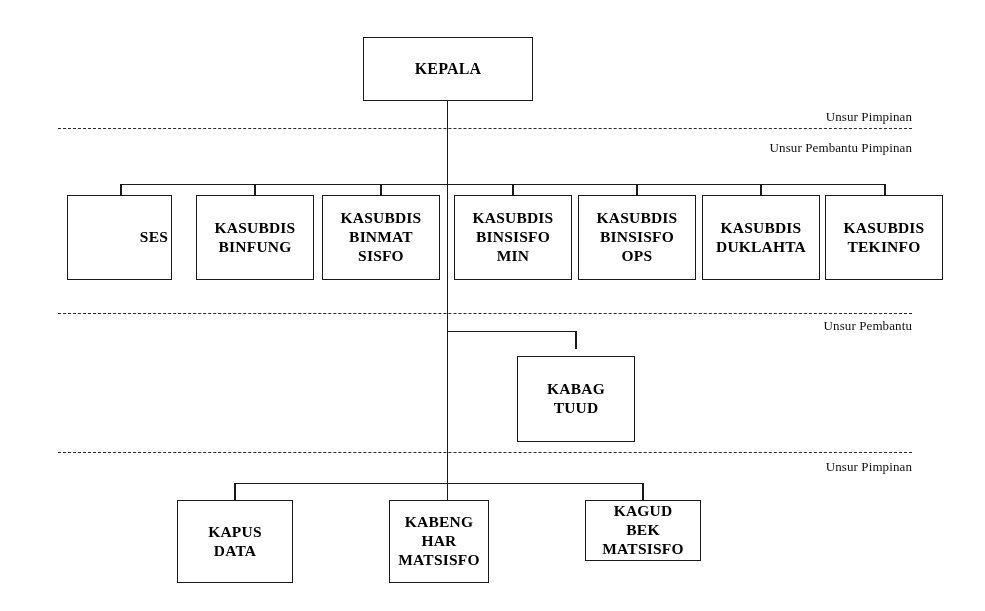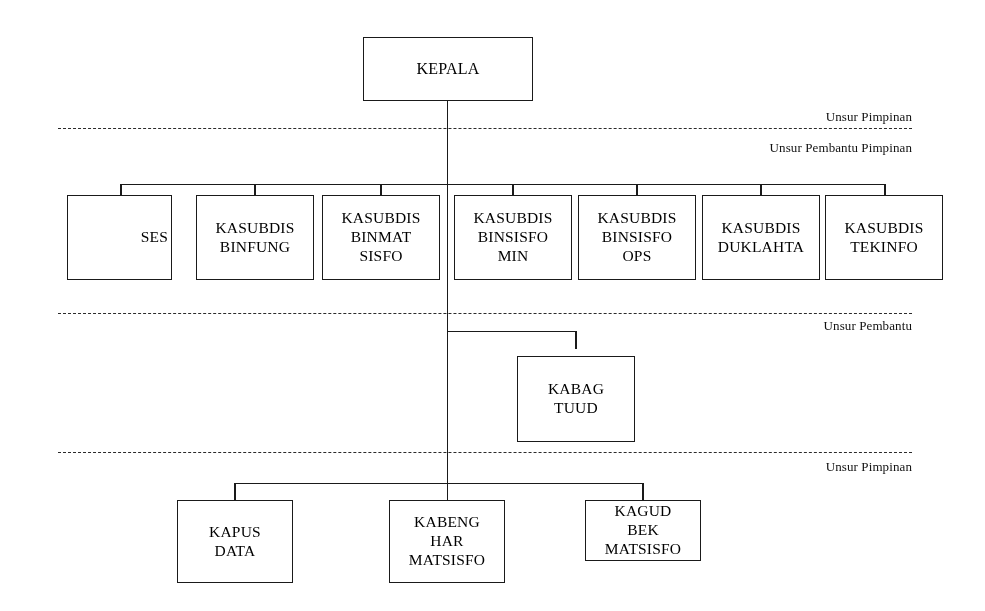--- a/index.html
+++ b/index.html
@@ -29,20 +29,21 @@
     display: flex;
     align-items: center;
     justify-content: center;
     text-align: center;
     line-height: 1.22;
     font-size: 15.5px;
     letter-spacing: 0.2px;
     color: #000000;
     z-index: 3;
     padding: 4px 3px;
+    font-weight: bold;
   }
   .node-box .node-label {
     display: block;
     white-space: pre-line;
   }
   .node-box.root-node {
     font-size: 16px;
   }
 
   
@@ -158,21 +159,21 @@
   <div class="conn h" style="left:234px; top:482.5px; width:409px;"></div>
 
   <div class="conn v" style="left:234px; top:482.5px; height:18px;"></div>
   <div class="conn v" style="left:642px; top:482.5px; height:18px;"></div>
 
   <div class="node-box" style="left:177px; top:500px; width:116px; height:83px;">
     <span class="node-label">KAPUS
 DATA</span>
   </div>
 
-  <div class="node-box" style="left:389px; top:500px; width:116px; height:83px;">
+  <div class="node-box" style="left:389px; top:500px; width:100px; height:83px;">
     <span class="node-label">KABENG
 HAR
 MATSISFO</span>
   </div>
 
   <div class="node-box" style="left:585px; top:500px; width:116px; height:61px;">
     <span class="node-label">KAGUD
 BEK
 MATSISFO</span>
   </div>

